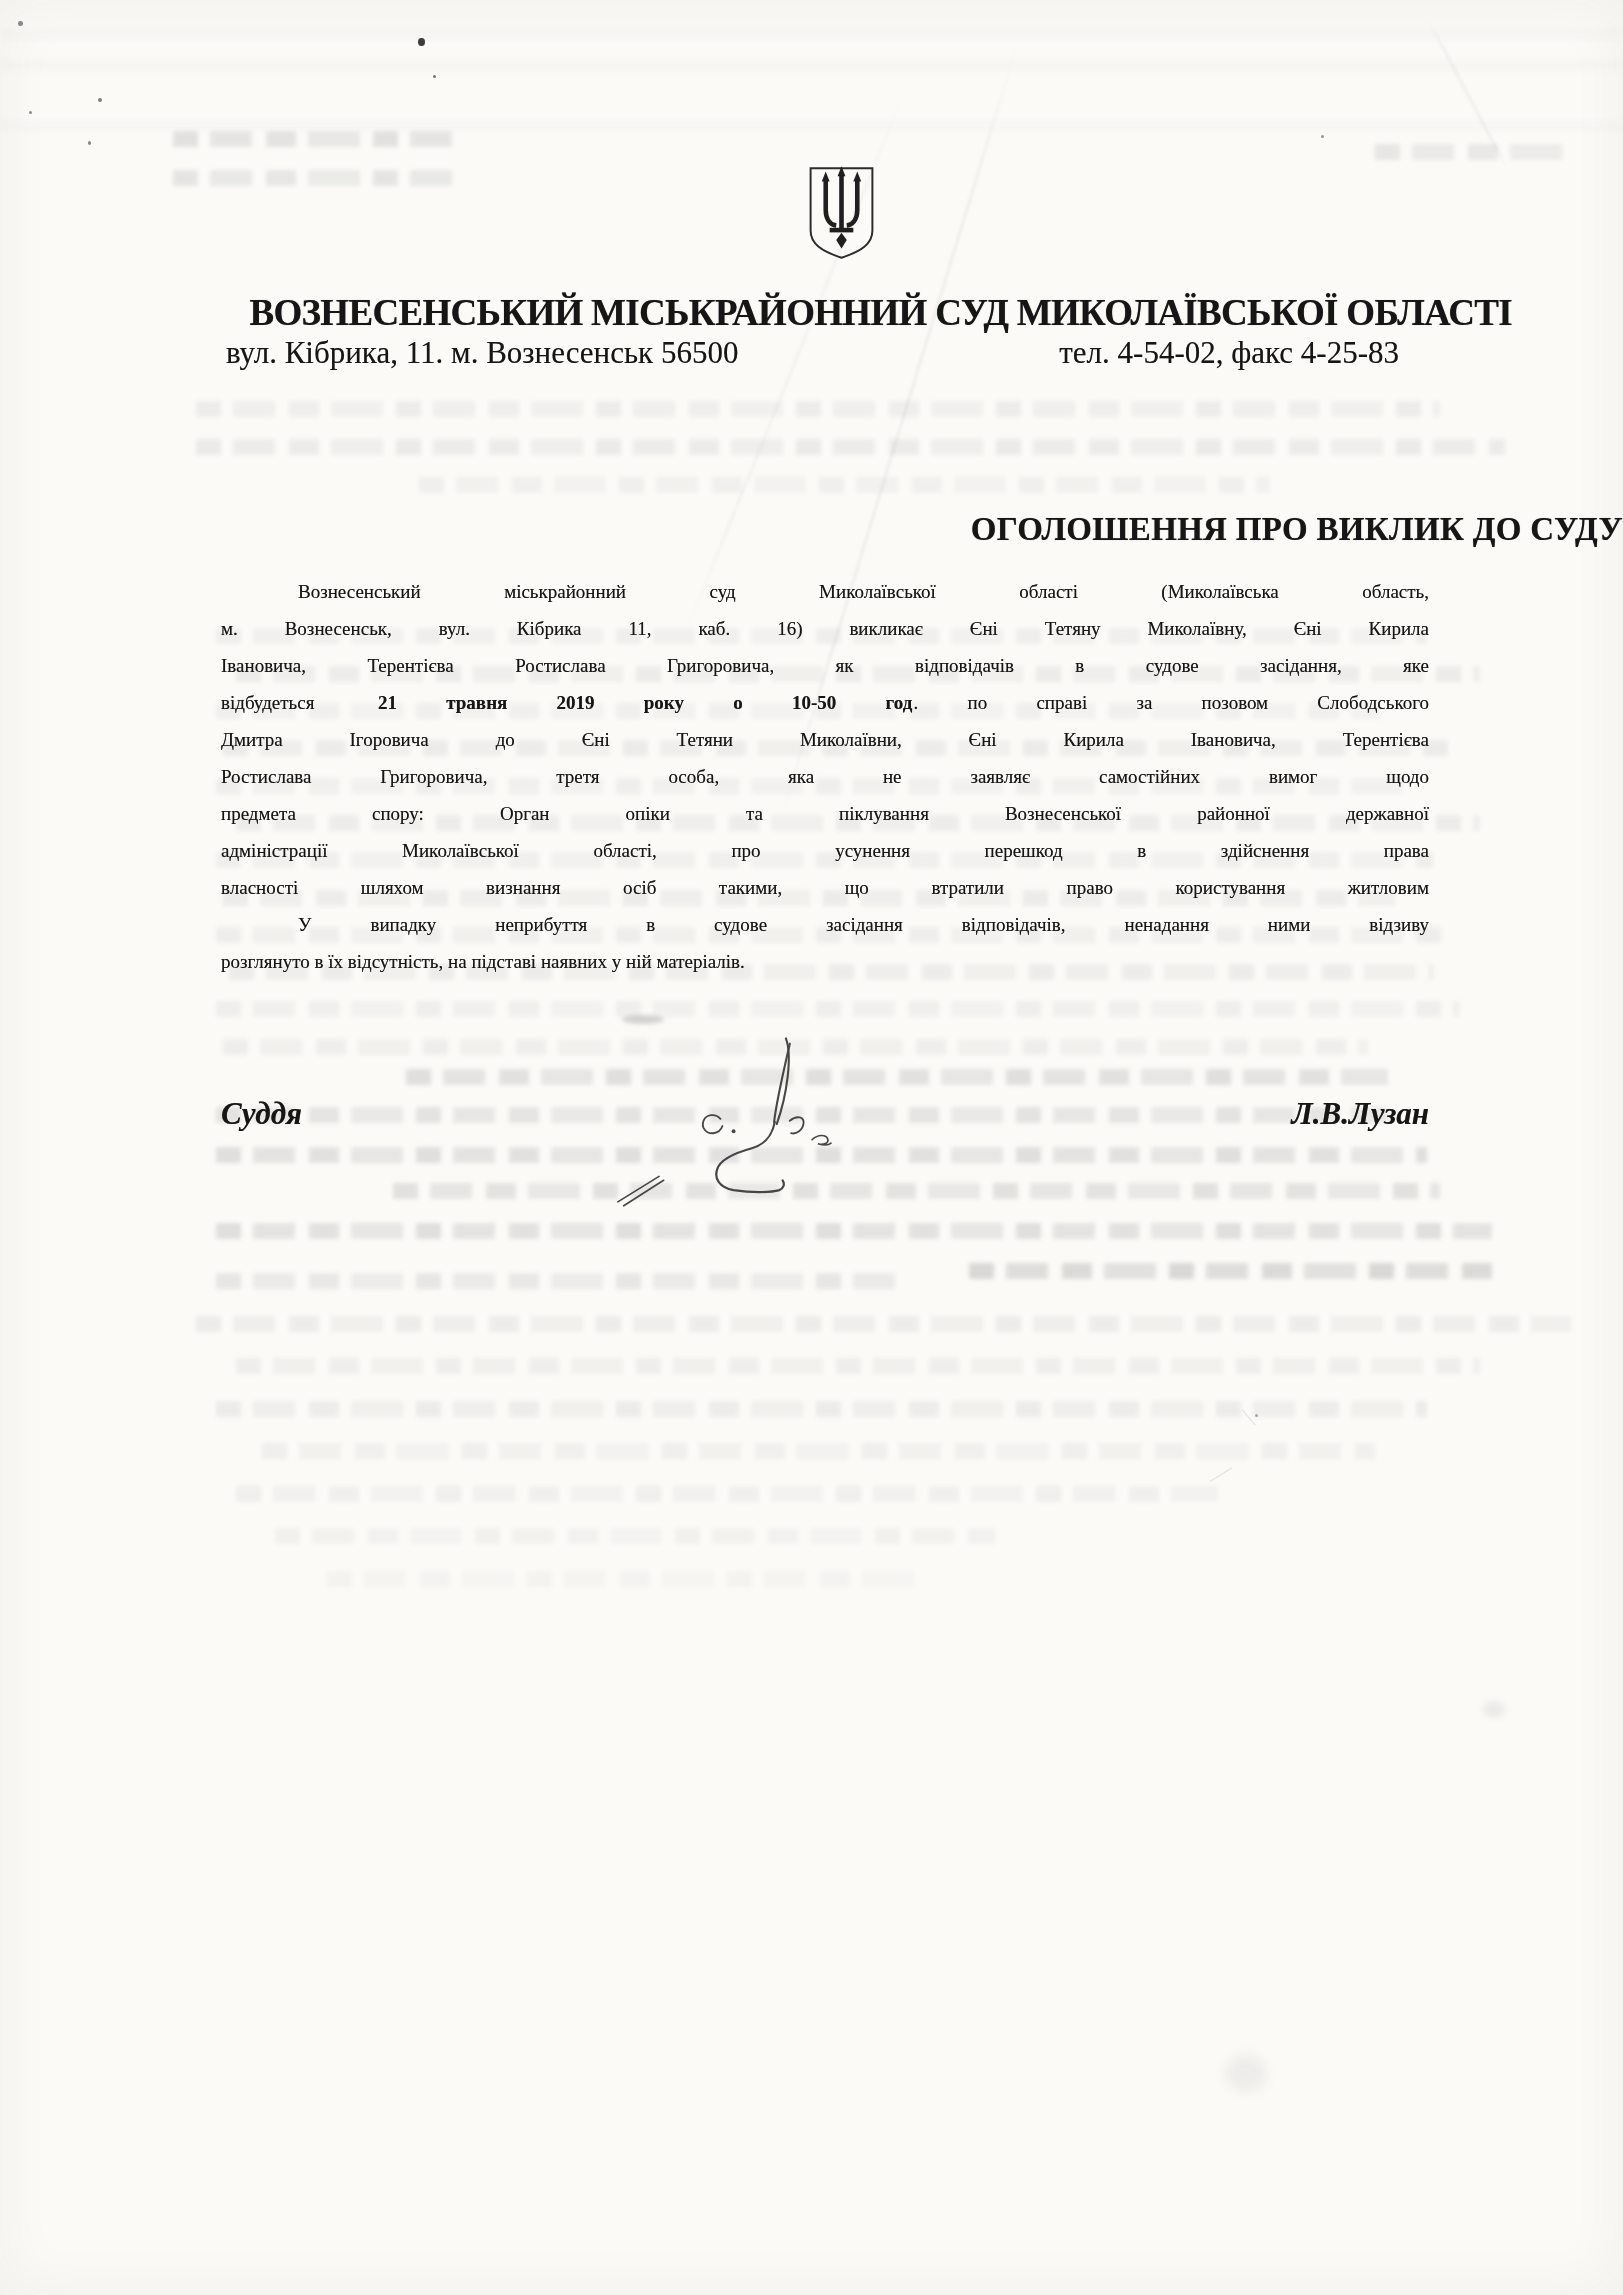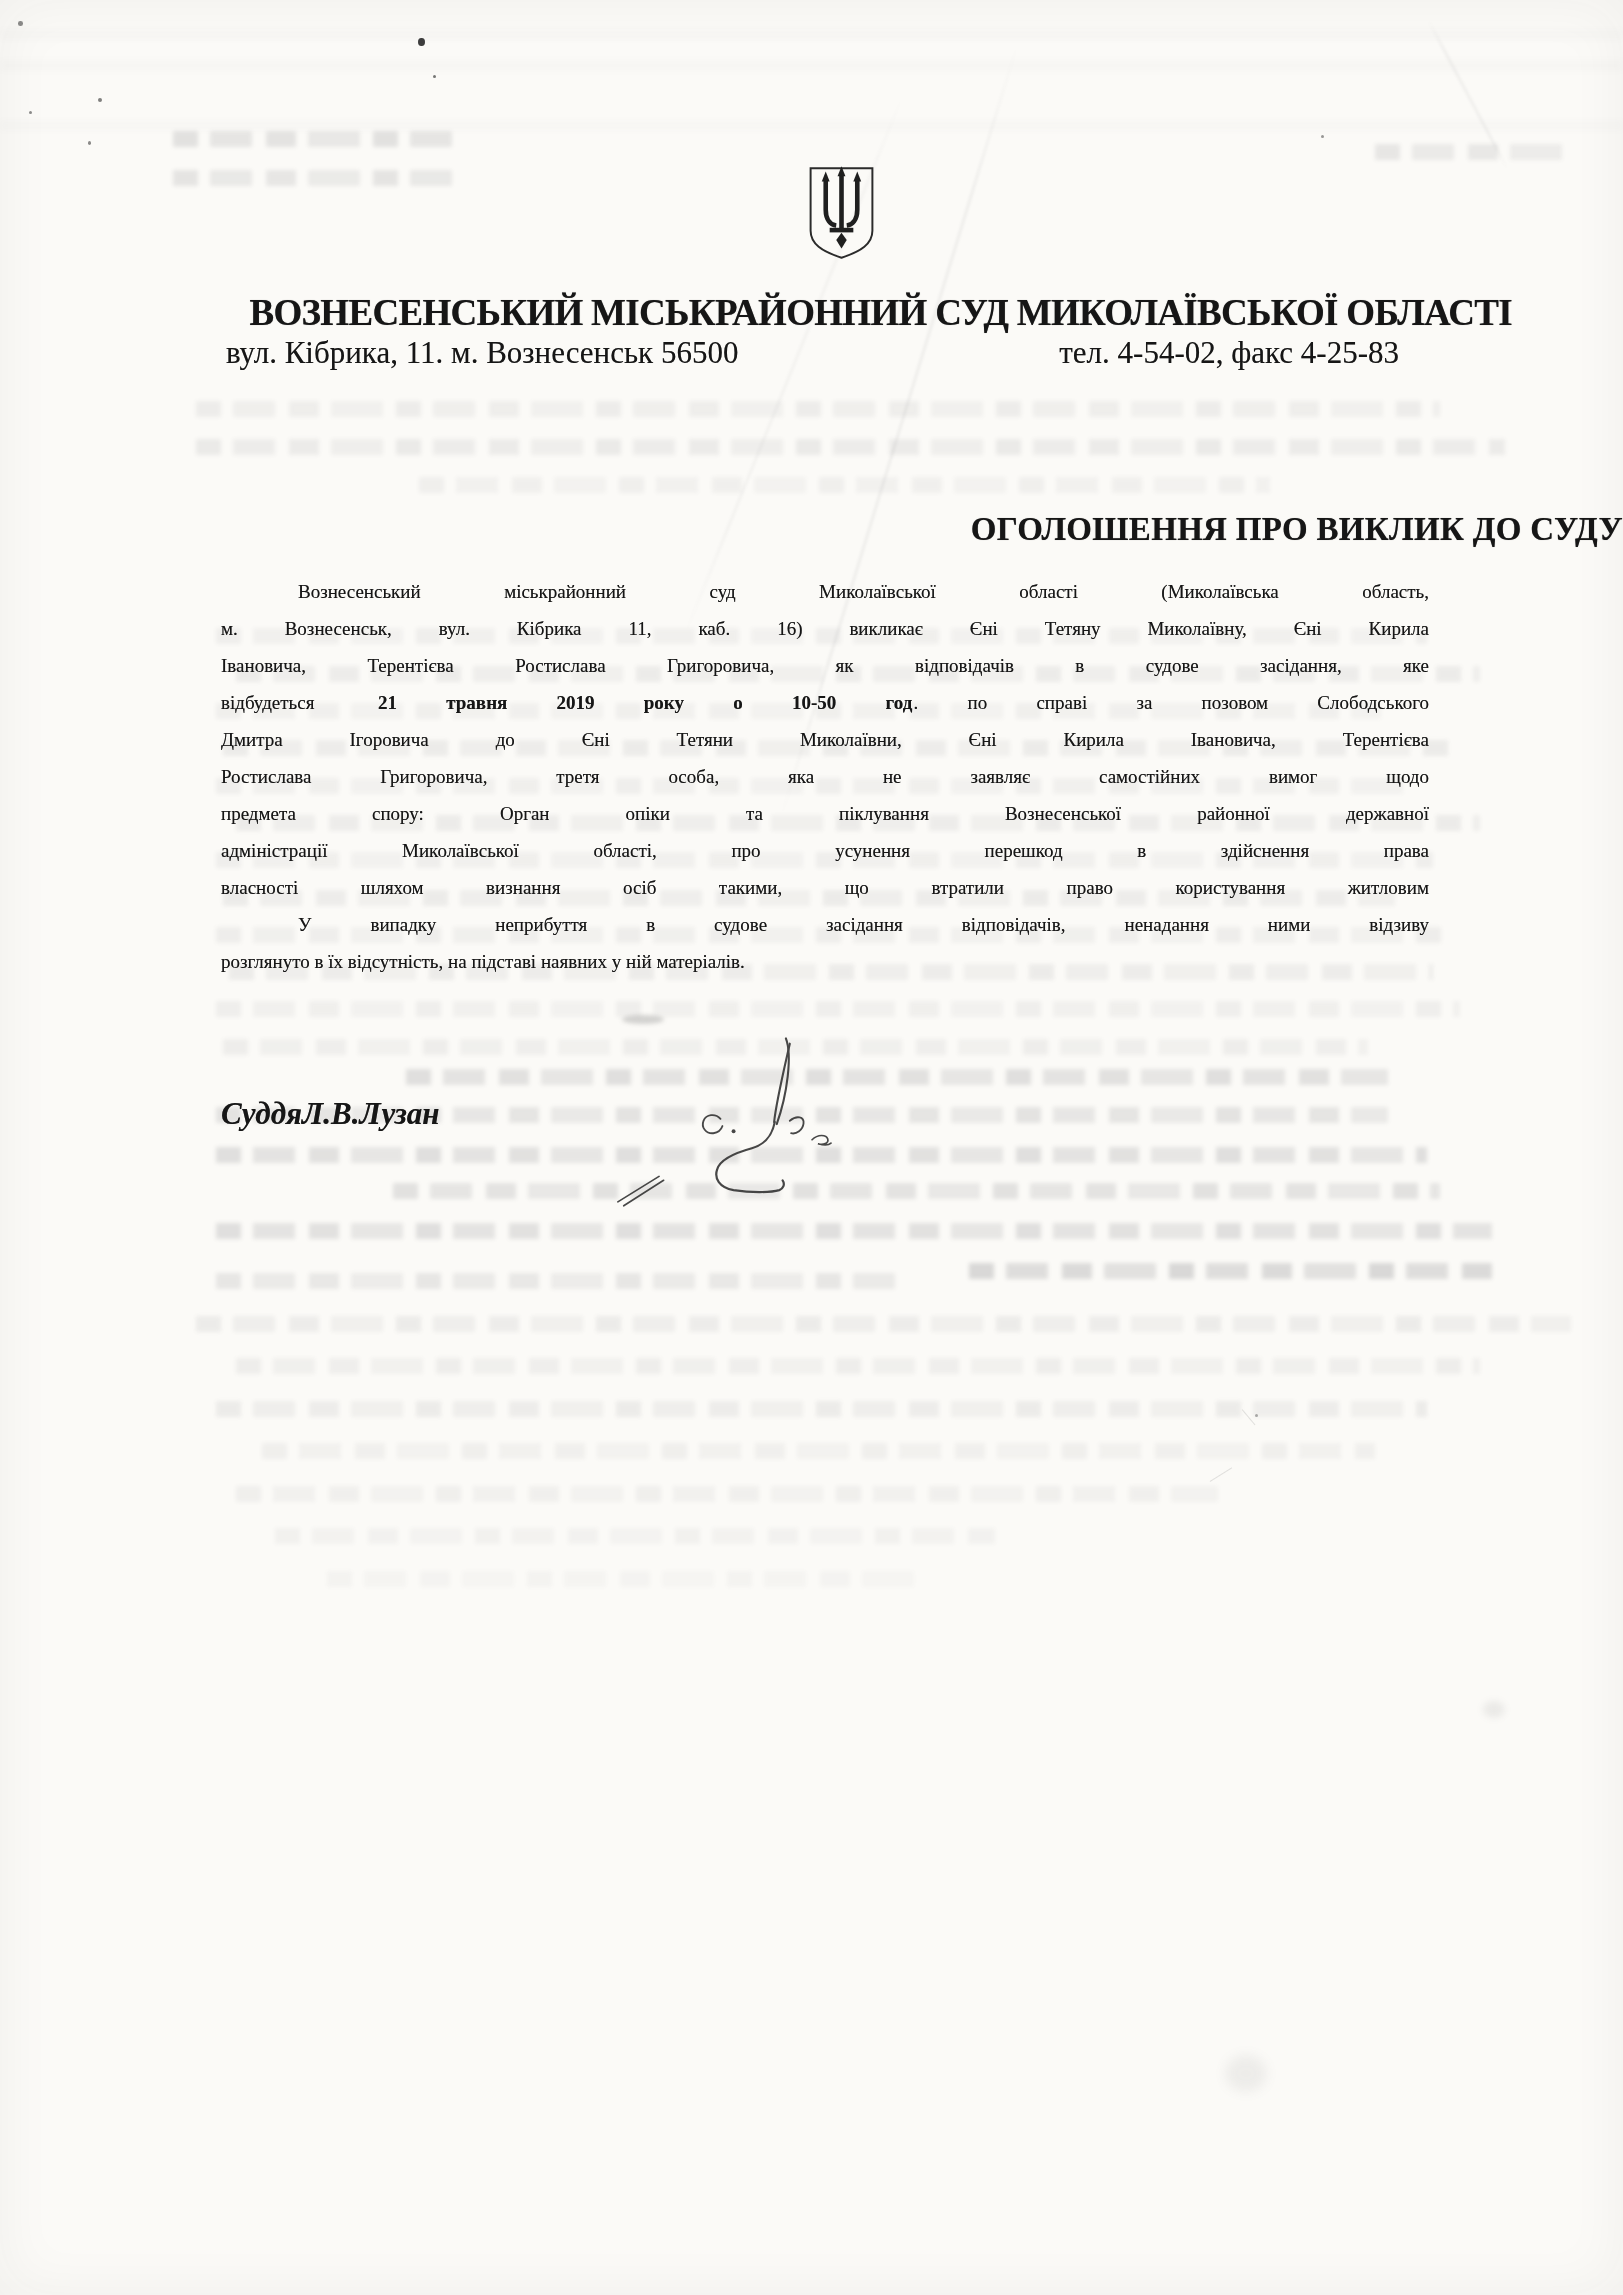--- a/index.html
+++ b/index.html
@@ -27,21 +27,21 @@
     margin-top:16px;
   }
   .body-block{top:573px;left:221px;width:1208px;font-size:19px;
     text-shadow:0 0 0.5px rgba(10,10,10,.5);}
   .line{display:block;height:37px;line-height:37px;white-space:nowrap;}
   .line.j{text-align:justify;text-align-last:justify;}
   .line.ind{text-indent:77px;}
   .b{font-weight:700;}
   .b.date{margin-left:14.4px;margin-right:1.3px;}
   .sig-row{
-    top:1096px;left:221px;width:1208px;display:flex;
+    top:1096px;left:221px;width:1208px;display:flex;justify-content:space-between;
     font-size:31px;font-weight:700;font-style:italic;white-space:nowrap;
     text-shadow:0 0 0.5px rgba(10,10,10,.5);
   }
   
   .emblem{position:absolute;left:806px;top:165px;width:71px;height:96px;z-index:2;}
   
   .signature{position:absolute;left:576px;top:982px;width:340px;height:275px;z-index:3;}
   
   .gh{position:absolute;height:15.7px;z-index:0;filter:blur(2px);
     background:repeating-linear-gradient(90deg,

